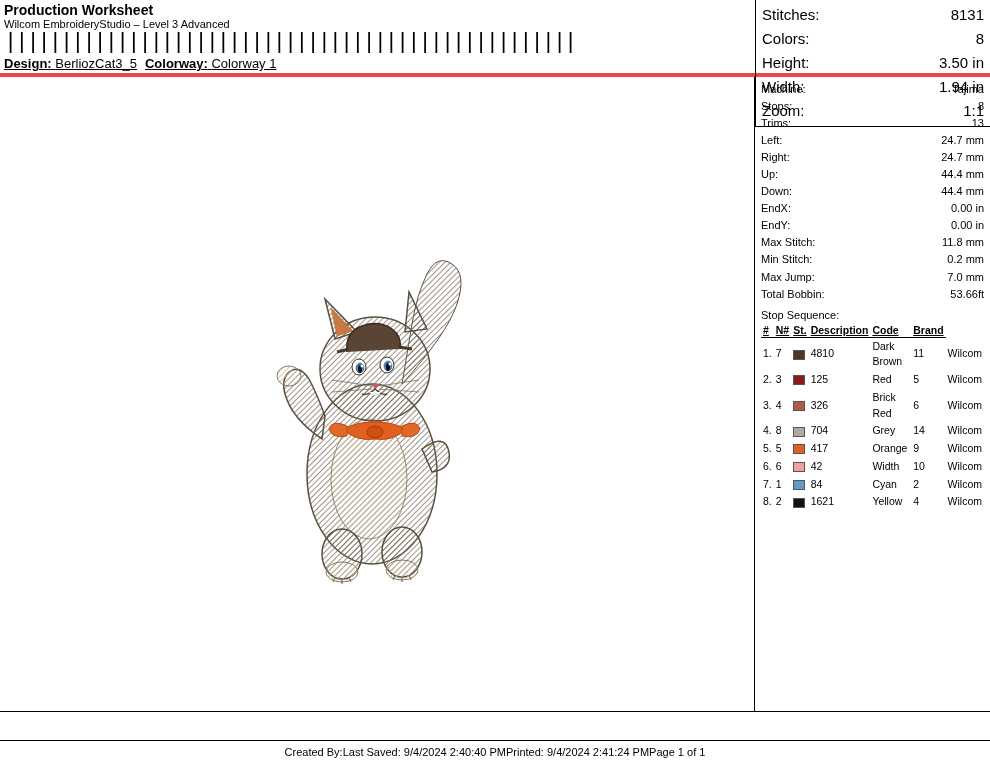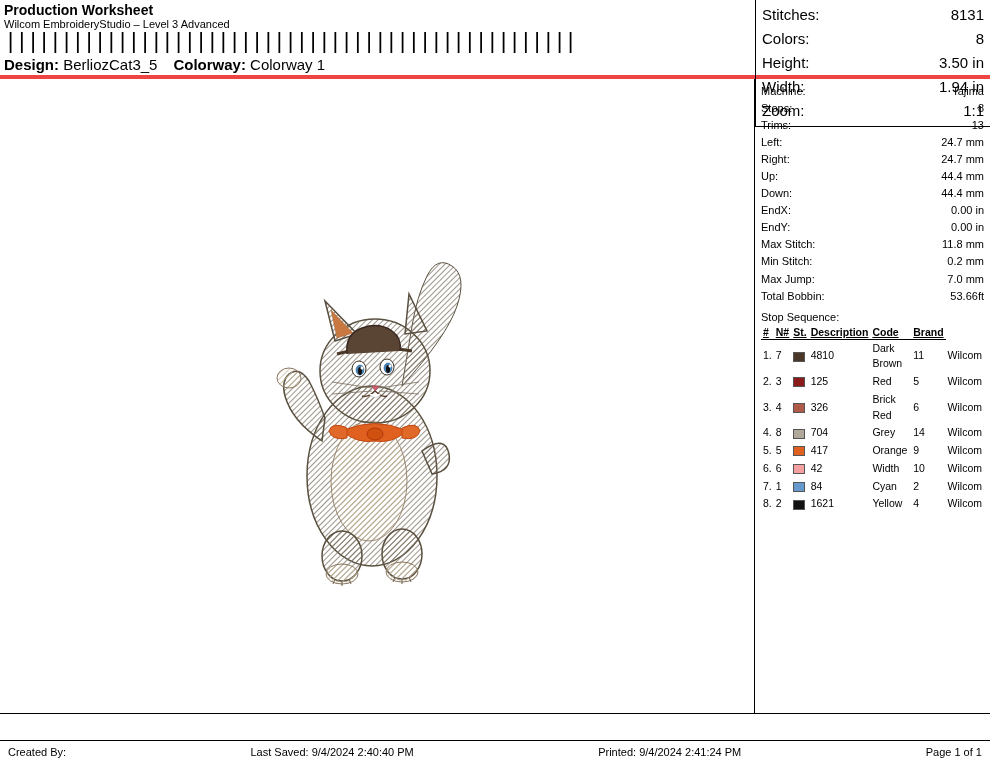--- a/index.html
+++ b/index.html
@@ -24,21 +24,21 @@
       font-weight: bold;
     }
     #header .subtitle { font-size: 11px; }
     #barcode {
       font-family: 'Courier New', monospace;
       font-size: 22px;
       letter-spacing: -2px;
       line-height: 1;
       margin: 2px 0;
     }
-    .meta-row { display: flex; gap: 16px; font-size: 15px; }
+    .meta-row { display: flex; gap: 8px; font-size: 13px; text-decoration: underline; }
     .meta-label { font-weight: bold; }
 
     
     #main {
       display: flex;
       height: calc(100% - 105px - 22px);
       border-bottom: 1px solid #000;
     }
 
     
@@ -114,21 +114,21 @@
     
     #footer {
       position: absolute;
       bottom: 0;
       left: 0;
       right: 0;
       height: 22px;
       border-top: 1px solid #000;
       display: flex;
       align-items: center;
-      justify-content: space-between;
+      justify-content: center;
       padding: 0 8px;
       font-size: 11px;
       background: #fff;
     }
 
     
     #cat-container {
       width: 320px;
       height: 420px;
       position: relative;

